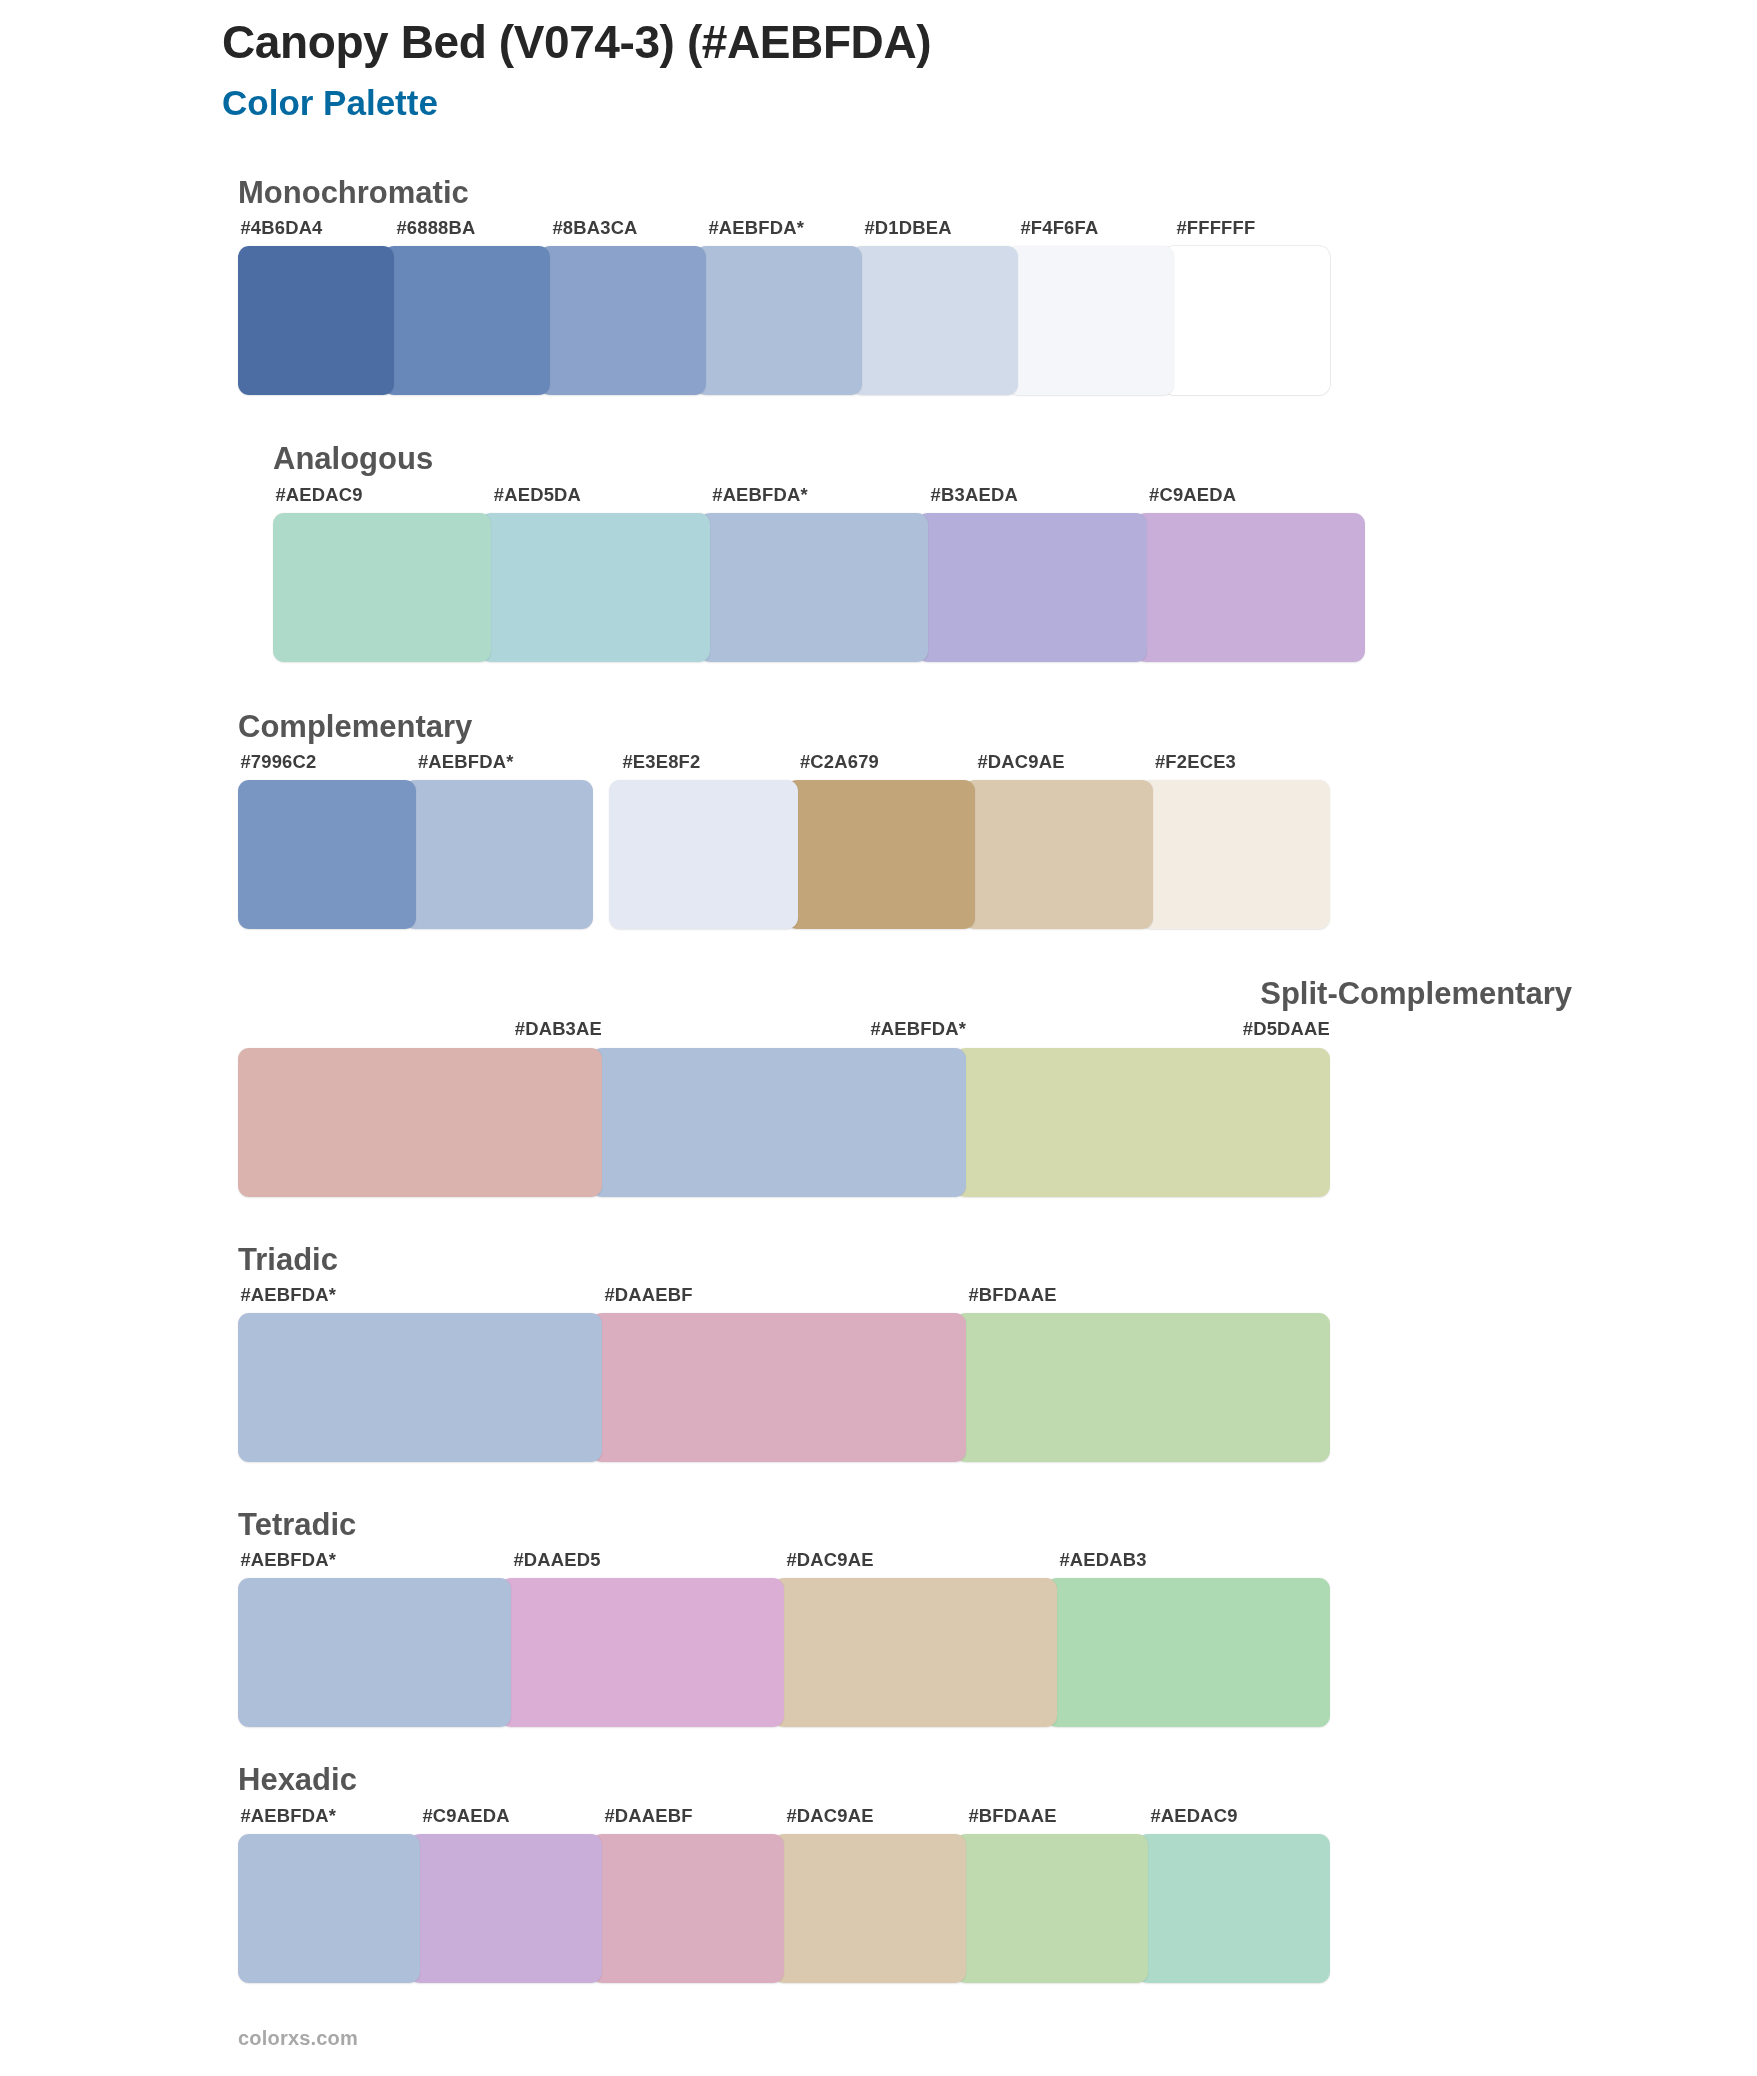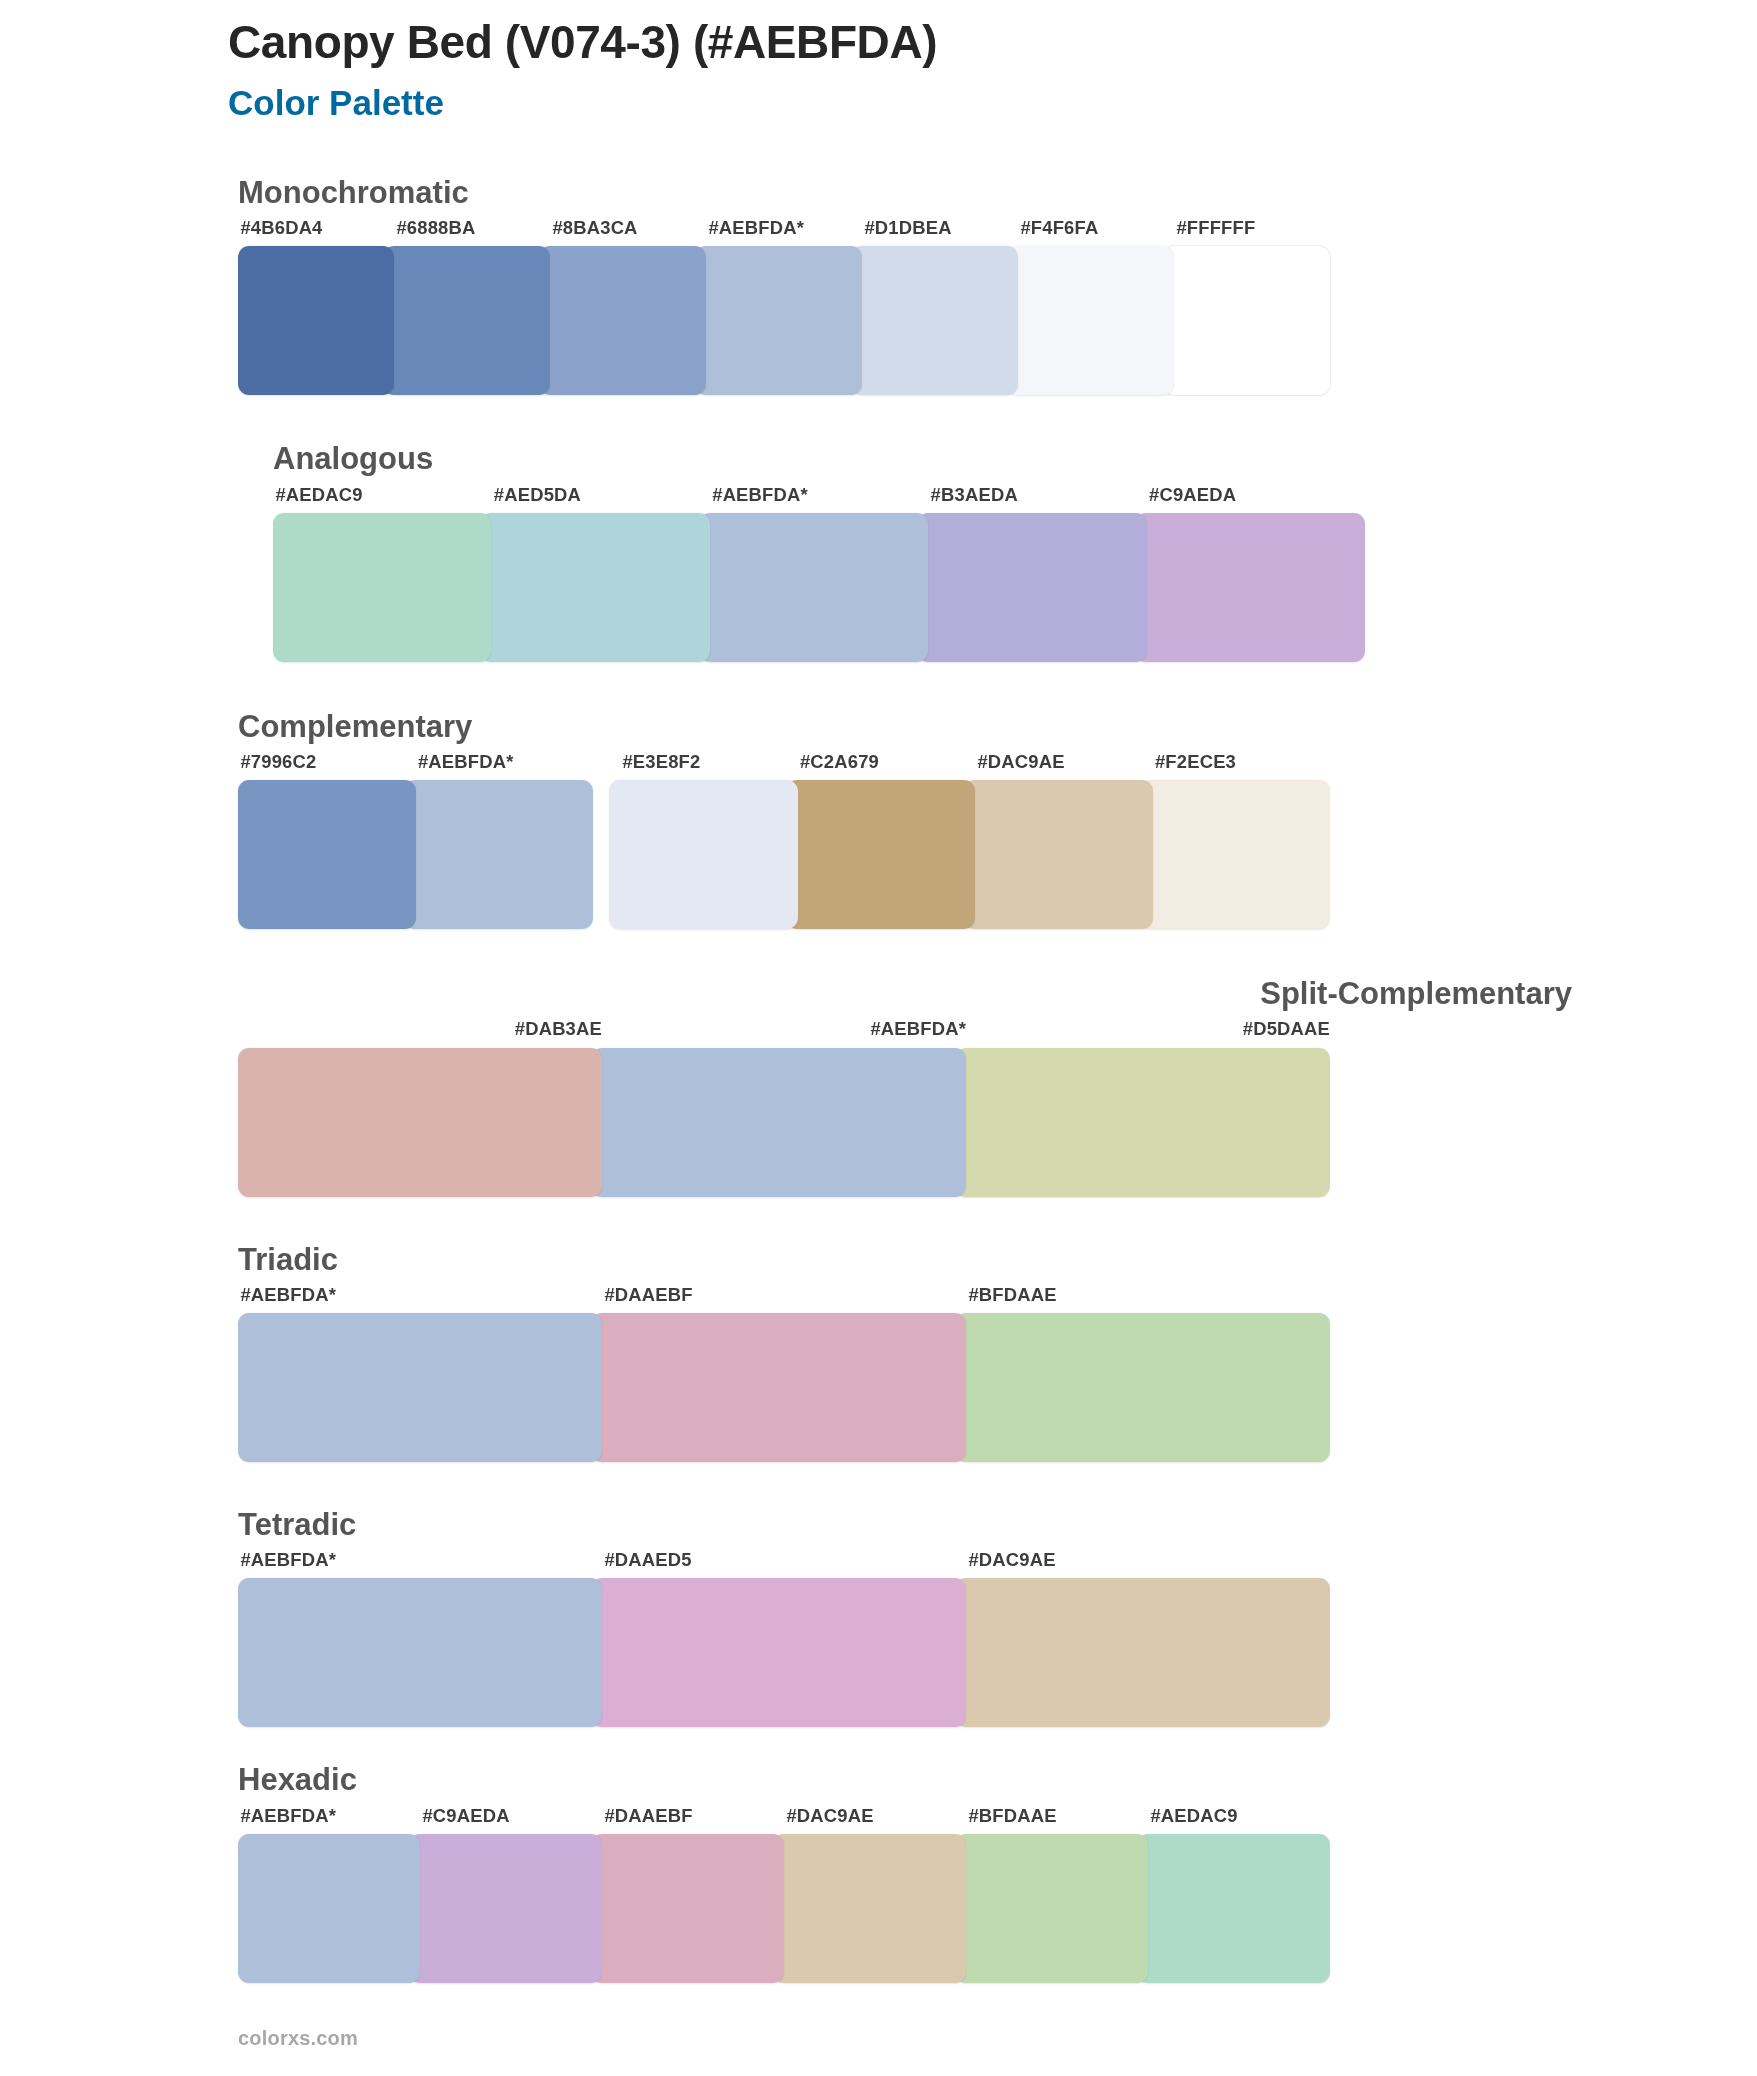--- a/index.html
+++ b/index.html
@@ -20,21 +20,21 @@
     position: relative;
     width: 1757px;
     height: 2077px;
     box-sizing: border-box;
     padding: 0;
   }
 
   
   .header {
     position: absolute;
-    left: 228px;
+    left: 222px;
     top: 16px;
     width: 1358px;
   }
   .page-title {
     font-size: 46px;
     font-weight: bold;
     color: #262626;
     letter-spacing: -0.4px;
     line-height: 1.15;
     margin: 0;
@@ -259,20 +259,24 @@
             <div class="swatch" style="background: rgb(174, 191, 218); z-index: 4; position: relative;"></div>
           </div>
           <div class="swatch-col" style="flex: 1 1 0px;">
             <div class="swatch-label">#DAAED5</div>
             <div class="swatch" style="background: rgb(218, 174, 213); margin-left: -11.2px; z-index: 3; position: relative;"></div>
           </div>
           <div class="swatch-col" style="flex: 1 1 0px;">
             <div class="swatch-label">#DAC9AE</div>
             <div class="swatch" style="background: rgb(218, 201, 174); margin-left: -11.2px; z-index: 2; position: relative;"></div>
           </div>
+          <div class="swatch-col" style="flex: 1 1 0px;">
+            <div class="swatch-label">#AEDAB3</div>
+            <div class="swatch" style="background: rgb(174, 218, 179); margin-left: -11.2px; z-index: 1; position: relative;"></div>
+          </div>
         </div>
       </div>
       <div class="section sec-hexa">
         <div class="section-title">Hexadic</div>
         <div class="swatch-row">
           <div class="swatch-col" style="flex: 1 1 0px;">
             <div class="swatch-label">#AEBFDA*</div>
             <div class="swatch" style="background: rgb(174, 191, 218); z-index: 6; position: relative;"></div>
           </div>
           <div class="swatch-col" style="flex: 1 1 0px;">

